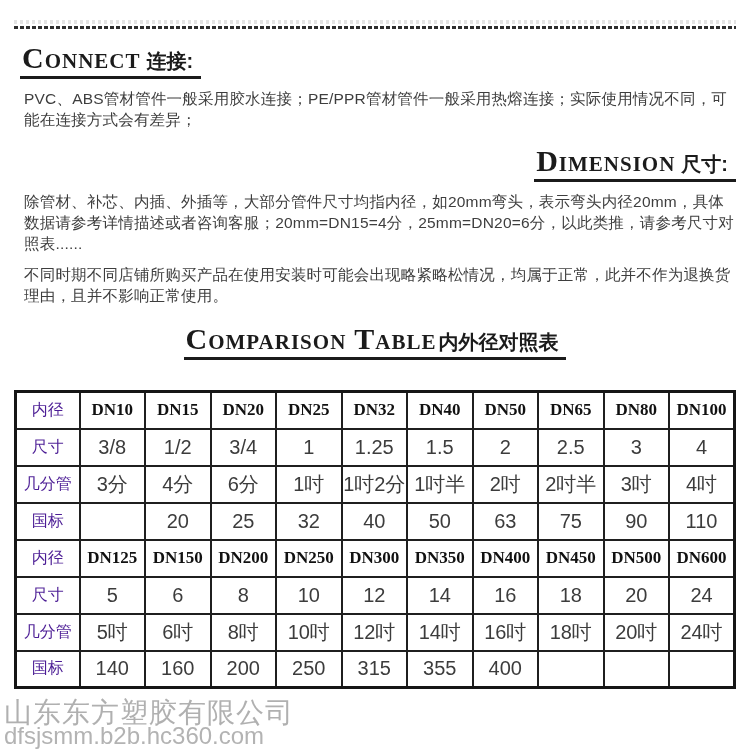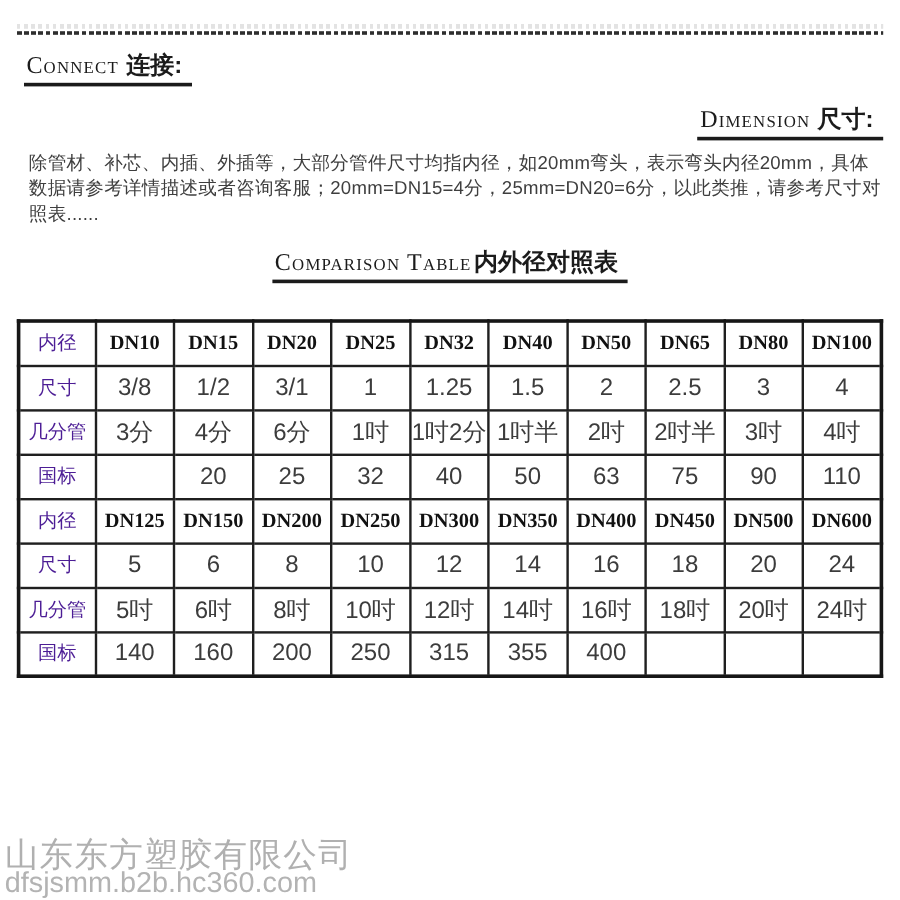--- a/index.html
+++ b/index.html
@@ -27,22 +27,22 @@
   
   .sec-head {
     display: table;
     padding: 0 8px 1px 2px;
     border-bottom: 3px solid #1b1b1b;
     white-space: nowrap;
   }
   .sec-head .en {
     font-family: "Liberation Serif", serif;
     font-variant: small-caps;
-    font-weight: normal;
-    font-size: 20px;
+    font-weight: bold;
+    font-size: 30px;
     letter-spacing: 1px;
     color: #1b1b1b;
   }
   .sec-head .cn {
     font-family: "Liberation Sans", sans-serif;
     font-weight: bold;
     font-size: 20px;
     color: #1b1b1b;
     margin-left: 6px;
   }
@@ -127,27 +127,29 @@
 
 <div class="page">
 
   <div class="rule-light"></div>
   <div class="rule-dark"></div>
 
   <div class="sec-head head-left">
     <span class="en">Connect</span>
       <span class="cn">连接:</span>
   </div>
+  <p class="para">PVC、ABS管材管件一般采用胶水连接；PE/PPR管材管件一般采用热熔连接；实际使用情况不同，可能在连接方式会有差异；</p>
 
   <div class="sec-head head-right">
     <span class="en">Dimension</span>
       <span class="cn">尺寸:</span>
   </div>
   <p class="para">除管材、补芯、内插、外插等，大部分管件尺寸均指内径，如20mm弯头，表示弯头内径20mm，具体数据请参考详情描述或者咨询客服；20mm=DN15=4分，25mm=DN20=6分，以此类推，请参考尺寸对照表......</p>
 
+  <p class="para para-install">不同时期不同店铺所购买产品在使用安装时可能会出现略紧略松情况，均属于正常，此并不作为退换货理由，且并不影响正常使用。</p>
 
   <div class="sec-head head-center">
     <span class="en">Comparison Table</span>
       <span class="cn" style="margin-left:2px;">内外径对照表</span>
   </div>
 
   <table class="cmp">
     <colgroup>
       <col style="width:64px">
       <col>
@@ -172,21 +174,21 @@
           <td class="dn">DN40</td>
           <td class="dn">DN50</td>
           <td class="dn">DN65</td>
           <td class="dn">DN80</td>
           <td class="dn">DN100</td>
         </tr>
         <tr>
           <td class="label">尺寸</td>
           <td class="num">3/8</td>
           <td class="num">1/2</td>
-          <td class="num">3/1</td>
+          <td class="num">3/4</td>
           <td class="num">1</td>
           <td class="num">1.25</td>
           <td class="num">1.5</td>
           <td class="num">2</td>
           <td class="num">2.5</td>
           <td class="num">3</td>
           <td class="num">4</td>
         </tr>
         <tr>
           <td class="label">几分管</td>

